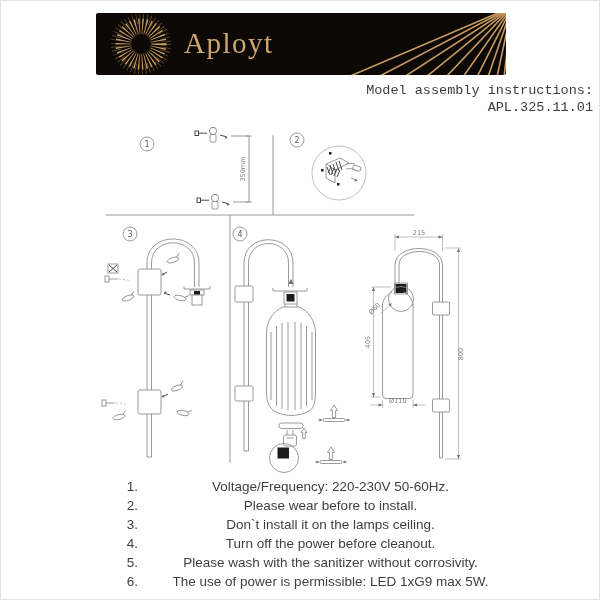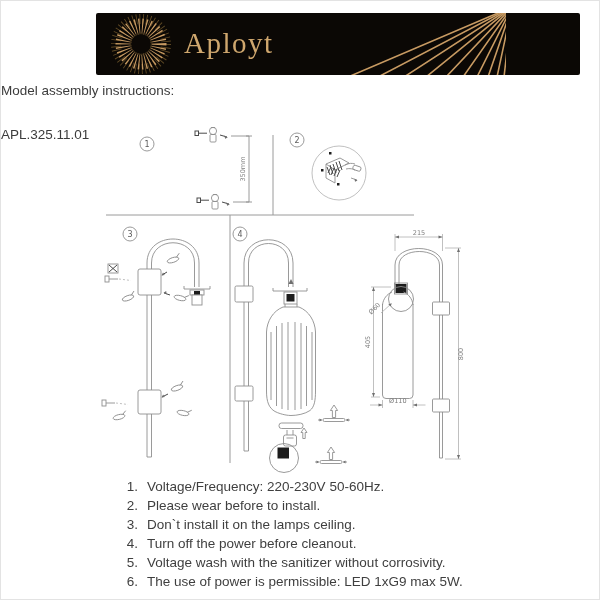--- a/index.html
+++ b/index.html
@@ -3,49 +3,49 @@
 <meta charset="utf-8">
 <style>
   html,body{margin:0;padding:0;background:#ffffff;}
   .page{
     position:relative;width:600px;height:600px;background:#ffffff;
     box-sizing:border-box;border:1px solid #e3e3e3;overflow:hidden;
     font-family:"Liberation Sans", sans-serif;
   }
   
   .banner{
-    position:absolute;left:95px;top:12px;width:484px;height:62px;
+    position:absolute;left:95px;top:12px;width:410px;height:62px;
     background:#0b0805;border-radius:2px;overflow:hidden;
   }
   .banner svg{position:absolute;left:0;top:0;}
   .brand{
     position:absolute;left:88px;top:14px;width:180px;height:36px;
     color:#cfa76e;font-size:29px;letter-spacing:1.5px;font-weight:400;
     font-family:"Liberation Serif", serif;
   }
   
-  .title-block{position:absolute;left:0;top:81px;width:592px;text-align:left;color:#3c3c3c;}
+  .title-block{position:absolute;left:0;top:81px;width:592px;text-align:right;color:#3c3c3c;font-family:Liberation Mono, monospace;}
   .title-line1{font-size:13.5px;line-height:17px;}
-  .title-line2{font-size:13.5px;line-height:17px;margin-top:27px;}
+  .title-line2{font-size:13.5px;line-height:17px;}
   
   svg.diagram{position:absolute;left:0;top:0;}
   .sk{stroke:#8f8f8f;fill:none;stroke-width:0.9;}
   .skf{stroke:#8f8f8f;fill:#ffffff;stroke-width:0.9;}
   .skl{stroke:#b0b0b0;fill:none;stroke-width:0.8;}
   .dk{stroke:#4a4a4a;fill:none;stroke-width:1;}
   .blk{fill:#1c1c1c;stroke:none;}
   .arr{fill:#6f6f6f;stroke:none;}
   .div-line{stroke:#9a9a9a;stroke-width:1;}
   text.dim{fill:#7d7d7d;font-family:"DejaVu Sans", sans-serif;font-size:6.5px;}
   text.pnum{fill:#5a5a5a;font-family:"DejaVu Sans", sans-serif;font-size:8px;}
   
   .instructions{position:absolute;left:113px;top:476px;width:400px;color:#3f3f3f;}
   .ins-row{display:flex;font-size:13.5px;line-height:19px;}
   .ins-num{width:24px;text-align:right;margin-right:9px;flex:none;}
-  .ins-text{flex:1;}
+  .ins-text{flex:1;text-align:center;}
 </style>
 </head>
 <body>
 
 <div class="page">
 
   <svg class="diagram" width="600" height="600" viewBox="0 0 600 600">
     <defs>
 
       <g id="i-bracket">
@@ -317,21 +317,21 @@
     <div class="ins-row">
       <span class="ins-num">3.</span>
       <span class="ins-text">Don`t install it on the lamps ceiling.</span>
     </div>
     <div class="ins-row">
       <span class="ins-num">4.</span>
       <span class="ins-text">Turn off the power before cleanout.</span>
     </div>
     <div class="ins-row">
       <span class="ins-num">5.</span>
-      <span class="ins-text">Voltage wash with the sanitizer without corrosivity.</span>
+      <span class="ins-text">Please wash with the sanitizer without corrosivity.</span>
     </div>
     <div class="ins-row">
       <span class="ins-num">6.</span>
       <span class="ins-text">The use of power is permissible: LED 1xG9 max 5W.</span>
     </div>
   </div>
 
 </div>
 
 </body></html>

